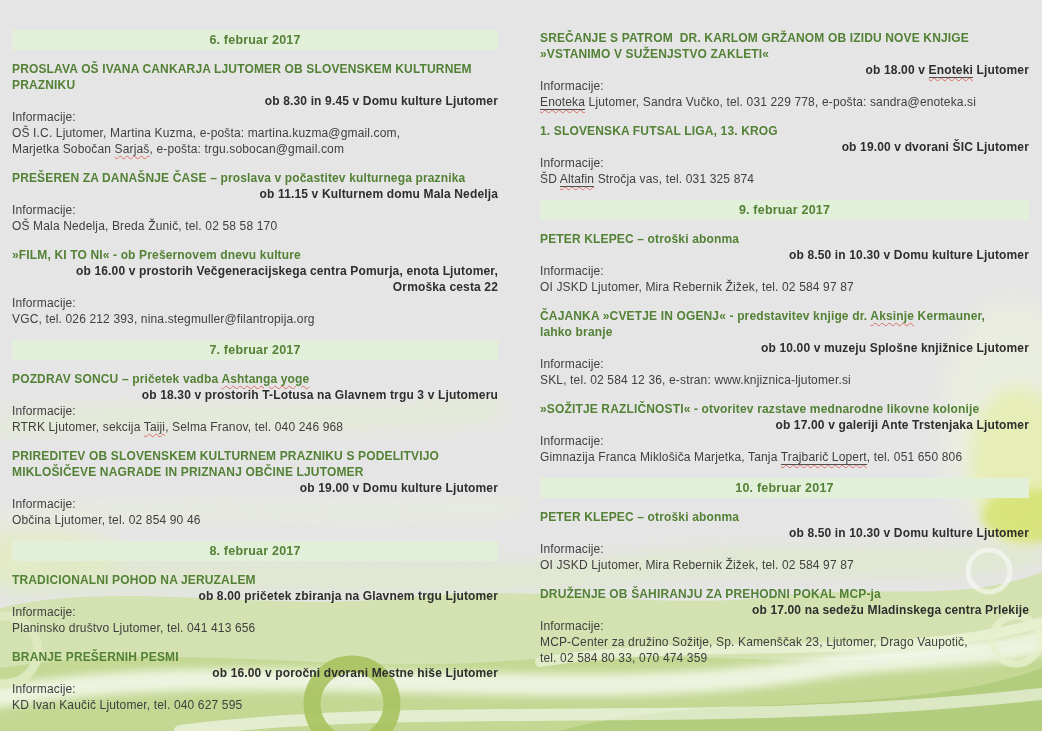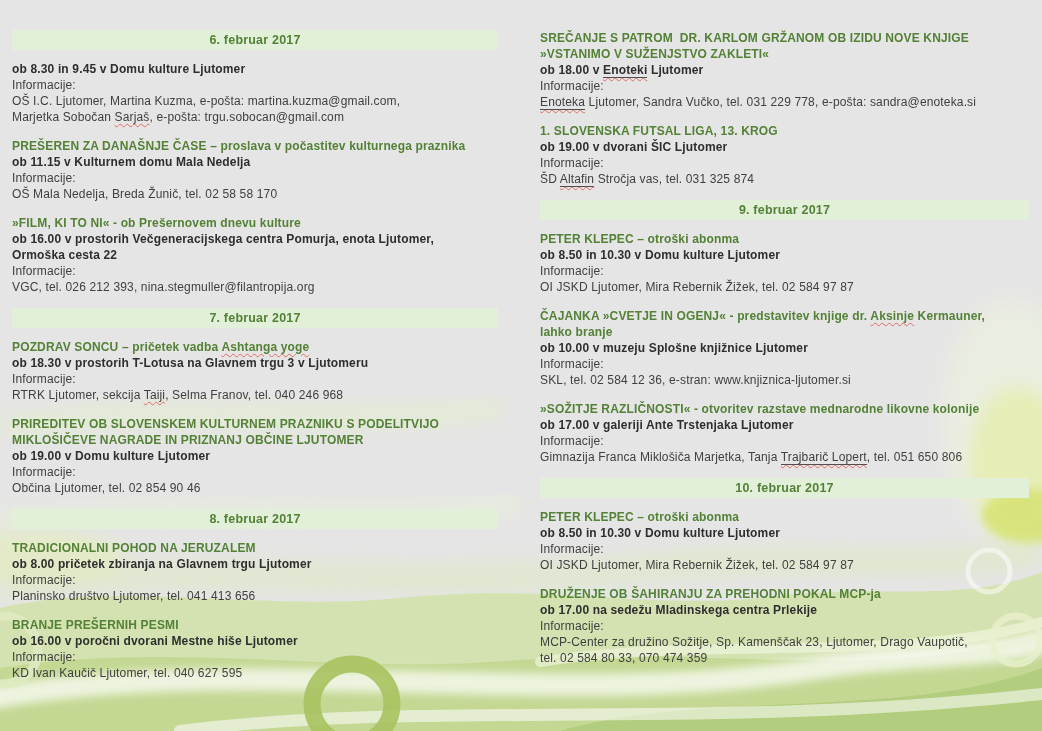--- a/index.html
+++ b/index.html
@@ -20,21 +20,21 @@
     margin:5px 0 11px 0;
   }
   .col > .date-bar:first-child{margin-top:0;}
   .event{margin-bottom:13px;}
   .ln{
     white-space:pre-wrap;
     font-size:12px;line-height:16px;letter-spacing:.15px;
     color:var(--body-text,#404040);
   }
   .ln.t{color:var(--accent-green,#538135);font-weight:bold;}
-  .ln.b{color:var(--bold-text,#2e2e2e);font-weight:bold;}
+  .ln.b{color:var(--bold-text,#2e2e2e);font-weight:bold;text-align:right;}
   .sq{
     text-decoration-line:underline;
     text-decoration-style:wavy;
     text-decoration-color:var(--spellcheck-red,#e06e64);
     text-decoration-thickness:1px;
     text-underline-offset:2px;
   }
   .usq{
     text-decoration-line:underline;
     text-decoration-style:wavy;
@@ -81,20 +81,22 @@
 
     <circle cx="352" cy="704" r="40" fill="none" stroke="#a9c25f" stroke-width="17" opacity="0.9"></circle>
     <circle cx="4" cy="650" r="34" fill="none" stroke="#dfeac1" stroke-width="9" opacity="0.9"></circle>
     <circle cx="989" cy="571" r="21" fill="none" stroke="#ffffff" stroke-width="5" opacity="0.5"></circle>
     <circle cx="1016" cy="640" r="24" fill="none" stroke="#e7f0cd" stroke-width="7" opacity="0.8"></circle>
   </svg>
 
   <div class="col col-left">
       <div class="date-bar">6. februar 2017</div>
       <div class="event">
+        <div class="ln t"><span>PROSLAVA OŠ IVANA CANKARJA LJUTOMER OB SLOVENSKEM KULTURNEM
+PRAZNIKU</span></div>
         <div class="ln b"><span>ob 8.30 in 9.45 v Domu kulture Ljutomer</span></div>
         <div class="ln p"><span>Informacije:</span></div>
         <div class="ln p"><span>OŠ I.C. Ljutomer, Martina Kuzma, e-pošta: martina.kuzma@gmail.com,
 Marjetka Sobočan </span><span class="sq">Sarjaš</span><span>, e-pošta: trgu.sobocan@gmail.com</span></div>
       </div>
       <div class="event">
         <div class="ln t"><span>PREŠEREN ZA DANAŠNJE ČASE – proslava v počastitev kulturnega praznika</span></div>
         <div class="ln b"><span>ob 11.15 v Kulturnem domu Mala Nedelja</span></div>
         <div class="ln p"><span>Informacije:</span></div>
         <div class="ln p"><span>OŠ Mala Nedelja, Breda Žunič, tel. 02 58 58 170</span></div>

